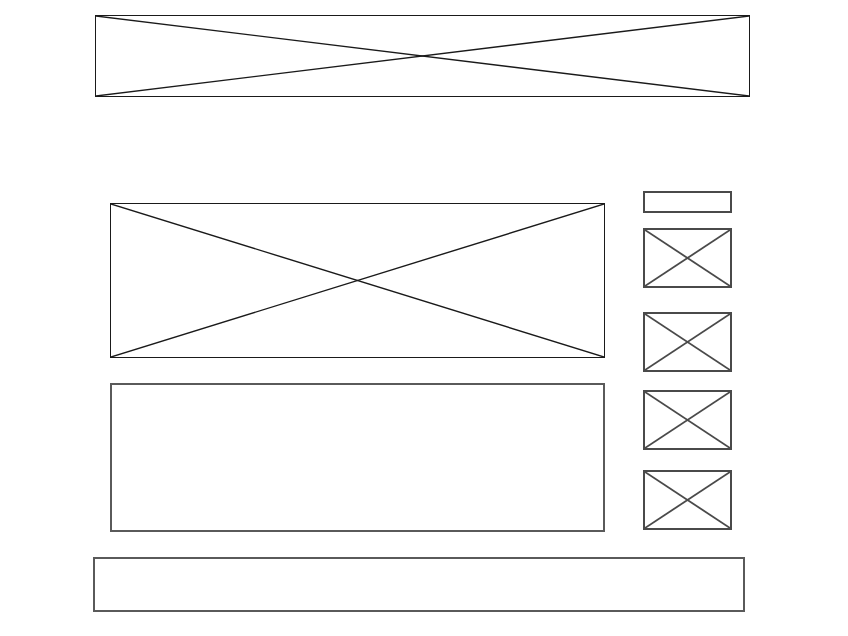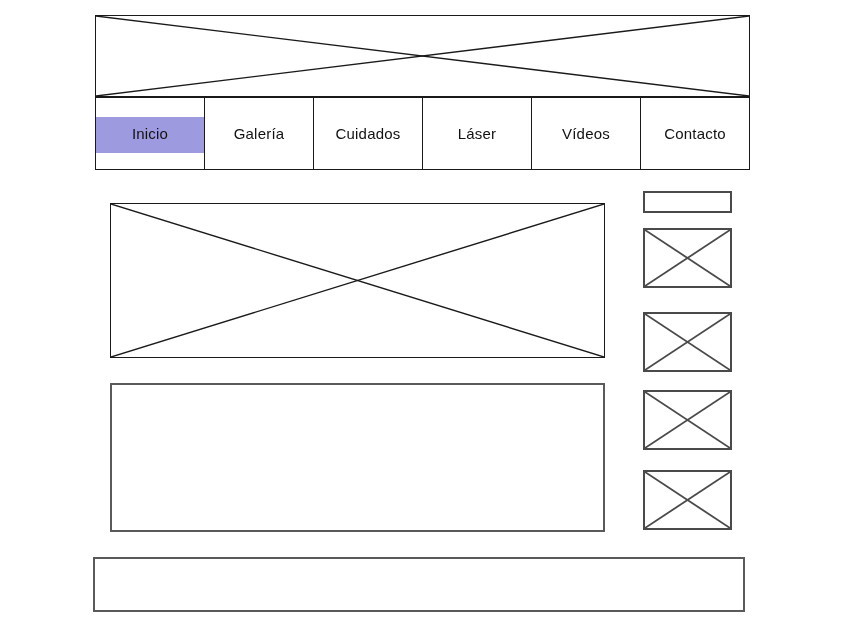--- a/index.html
+++ b/index.html
@@ -79,46 +79,20 @@
 
 <div class="canvas">
 
   <div class="xbox banner">
     <svg viewBox="0 0 100 100" preserveAspectRatio="none">
       <line x1="0" y1="0" x2="100" y2="100" stroke="currentColor" stroke-width="1.4" vector-effect="non-scaling-stroke"></line>
       <line x1="100" y1="0" x2="0" y2="100" stroke="currentColor" stroke-width="1.4" vector-effect="non-scaling-stroke"></line>
     </svg>
   </div>
 
-  <nav class="navbar">
-    <div class="nav-cell active">
-      <span class="hl"></span>
-      <span class="nav-label">Inicio</span>
-    </div>
-    <div class="nav-cell">
-
-      <span class="nav-label">Galería</span>
-    </div>
-    <div class="nav-cell">
-
-      <span class="nav-label">Cuidados</span>
-    </div>
-    <div class="nav-cell">
-
-      <span class="nav-label">Láser</span>
-    </div>
-    <div class="nav-cell">
-
-      <span class="nav-label">Vídeos</span>
-    </div>
-    <div class="nav-cell">
-
-      <span class="nav-label">Contacto</span>
-    </div>
-  </nav>
 
   <div class="xbox hero">
     <svg viewBox="0 0 100 100" preserveAspectRatio="none">
       <line x1="0" y1="0" x2="100" y2="100" stroke="currentColor" stroke-width="1.4" vector-effect="non-scaling-stroke"></line>
       <line x1="100" y1="0" x2="0" y2="100" stroke="currentColor" stroke-width="1.4" vector-effect="non-scaling-stroke"></line>
     </svg>
   </div>
 
   <div class="content-panel"></div>
 

